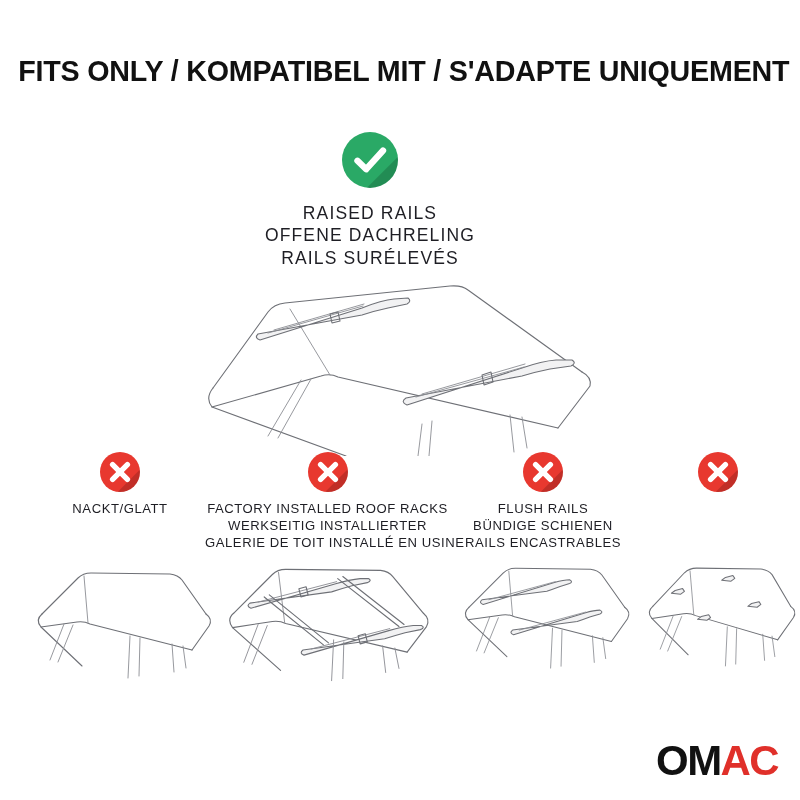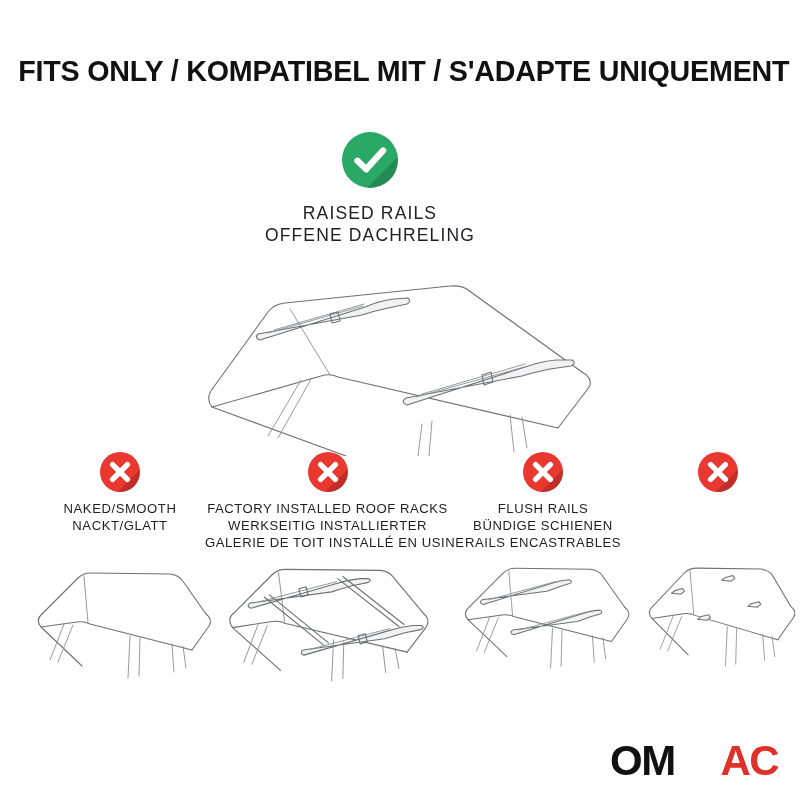--- a/index.html
+++ b/index.html
@@ -139,21 +139,21 @@
     align-items: center;
     line-height: 1;
   }
   .logo-text {
     font-family: "Liberation Sans Narrow", "Liberation Sans", sans-serif;
     font-weight: 700;
     font-size: 42px;
     letter-spacing: -1.6px;
   }
   .logo-om { color: #111111; }
-  .logo-ac { color: #e0302a; padding-left: 46px; }
+  .logo-ac { color: #e0302a; }
 
   .line { fill: none; stroke: #6e7076; stroke-width: 1.1; stroke-linejoin: round; stroke-linecap: round; }
   .line-thin { fill: none; stroke: #8b8d93; stroke-width: 0.9; stroke-linecap: round; }
   .rail-fill { fill: #f2f2f3; stroke: #6e7076; stroke-width: 1.1; stroke-linejoin: round; }
 </style>
 </head>
 <body>
 
 <div class="header">
   <div class="header-title">FITS ONLY / KOMPATIBEL MIT / S'ADAPTE UNIQUEMENT</div>
@@ -164,20 +164,21 @@
   <div class="badge green">
     <div class="shadow"></div>
     <svg width="56" height="56" viewBox="0 0 56 56" aria-hidden="true">
       <path d="M15.5 28.8 L24.2 37.2 L41 18.6" fill="none" stroke="#ffffff" stroke-width="6.4" stroke-linecap="round" stroke-linejoin="round"></path>
     </svg>
   </div>
 
   <div class="primary-labels">
     <div>RAISED RAILS</div>
     <div>OFFENE DACHRELING</div>
+    <div>RAILS SURÉLEVÉS</div>
   </div>
 </div>
 
 <div class="main-illustration">
   <svg viewBox="0 0 500 180" aria-hidden="true">
 
     <path class="line" d="M63 112 L118 36 Q124 28 135 27 L300 10 Q312 9 318 14 L432 96"></path>
     <path class="line" d="M63 112 Q55 122 62 131 L196 180"></path>
     <path class="line" d="M432 96 Q442 101 440 110 L408 152"></path>
     <path class="line" d="M62 131 L171 100 Q180 97 188 101 L408 152"></path>
@@ -208,21 +209,20 @@
 <div class="options-row">
 
   <div class="option opt-0">
     <div class="badge red">
       <div class="shadow"></div>
       <svg width="40" height="40" viewBox="0 0 40 40" aria-hidden="true">
         <path d="M12.6 12.6 L27.4 27.4 M27.4 12.6 L12.6 27.4" fill="none" stroke="#ffffff" stroke-width="5.4" stroke-linecap="round"></path>
       </svg>
     </div>
     <div class="option-labels">
-      <div>NAKED/SMOOTH</div>
       <div>NACKT/GLATT</div>
     </div>
     <div class="opt-illu">
       <svg viewBox="0 0 200 120" aria-hidden="true">
         <path class="line" d="M22 52 L58 16 Q63 11 71 11 L150 12 Q158 13 162 18 L186 52"></path>
         <path class="line" d="M22 52 Q15 58 21 65 L62 104"></path>
         <path class="line" d="M186 52 Q193 57 189 64 L172 88"></path>
         <path class="line" d="M21 65 L57 60 Q64 59 70 62 L172 88"></path>
         <path class="line-thin" d="M64 14 L68 61"></path>
         <path class="line-thin" d="M110 74 L108 116"></path>

